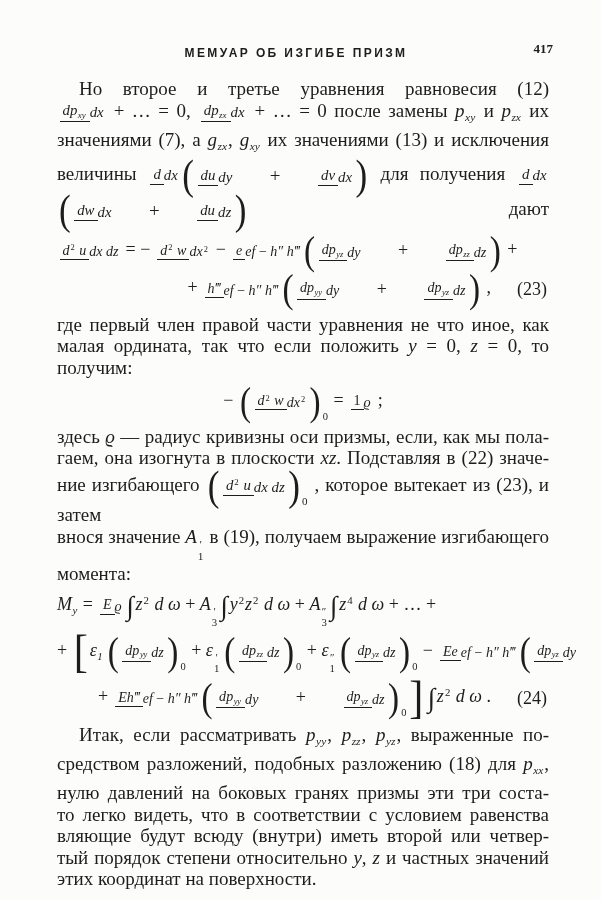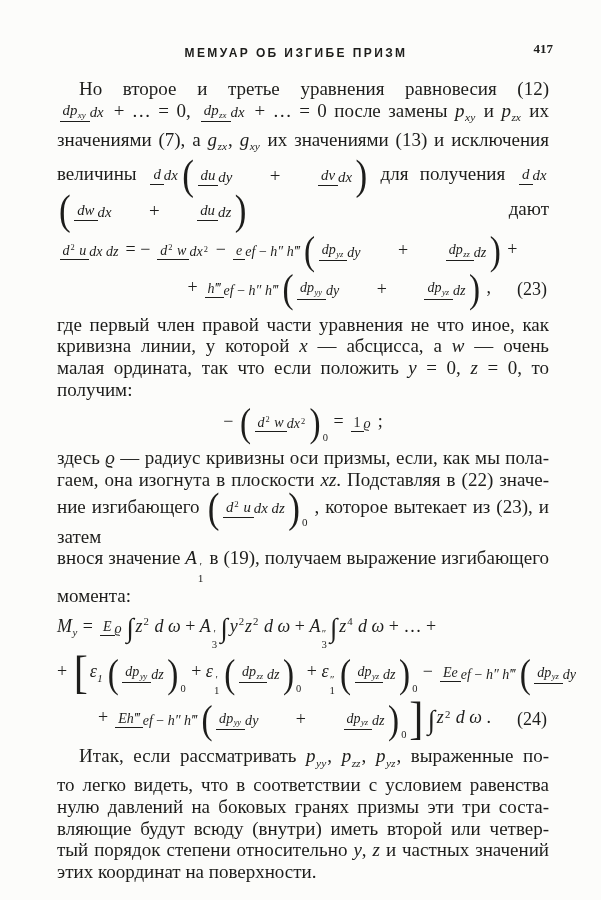--- a/index.html
+++ b/index.html
@@ -155,21 +155,20 @@
               <span class="mfrac">
                 <span class="fnum"><span class="mi">dp</span><span class="msub">yz</span></span>
                 <span class="fden"><span class="mi">dz</span></span>
               </span>
             </span>
             <span class="fence">)</span>
           </span><span class="mr"> ,</span><span class="eqnum">(23)</span></div>
       </div>
       <div class="para">
         <div class="tline al-j"><span class="mr">где первый член правой части уравнения не что иное, как</span></div>
-        <div class="tline al-j"><span class="mr">кривизна линии, у которой </span><span class="mi">x</span><span class="mr"> — абсцисса, а </span><span class="mi">w</span><span class="mr"> — очень</span></div>
         <div class="tline al-j"><span class="mr">малая ордината, так что если положить </span><span class="mi">y</span><span class="mr"> = 0, </span><span class="mi">z</span><span class="mr"> = 0, то</span></div>
         <div class="tline al-l"><span class="mr">получим:</span></div>
       </div>
       <div class="equation">
         <div class="tline al-center"><span class="mr">− </span><span class="mgrp">
             <span class="fence">(</span>
             <span class="ginner">
               <span class="mfrac">
                 <span class="fnum"><span class="mi">d</span><span class="msup">2</span><span class="mi"> w</span></span>
                 <span class="fden"><span class="mi">dx</span><span class="msup">2</span></span>
@@ -283,20 +282,21 @@
                 <span class="fnum"><span class="mi">dp</span><span class="msub">yz</span></span>
                 <span class="fden"><span class="mi">dz</span></span>
               </span>
             </span>
             <span class="fence">)</span>
             <span class="gsub">0</span>
           </span><span class="mbracket">]</span><span class="mint">∫</span><span class="mi">z</span><span class="msup">2</span><span class="mi"> d ω</span><span class="mr"> .</span><span class="eqnum">(24)</span></div>
       </div>
       <div class="para">
         <div class="tline al-j indent"><span class="mr">Итак, если рассматривать </span><span class="mi">p</span><span class="msub">yy</span><span class="mr">, </span><span class="mi">p</span><span class="msub">zz</span><span class="mr">, </span><span class="mi">p</span><span class="msub">yz</span><span class="mr">, выраженные по-</span></div>
+        <div class="tline al-j"><span class="mr">средством разложений, подобных разложению (18) для </span><span class="mi">p</span><span class="msub">xx</span><span class="mr">,</span></div>
+        <div class="tline al-j"><span class="mr">нулю давлений на боковых гранях призмы эти три соста-</span></div>
         <div class="tline al-j"><span class="mr">то легко видеть, что в соответствии с условием равенства</span></div>
-        <div class="tline al-j"><span class="mr">нулю давлений на боковых гранях призмы эти три соста-</span></div>
         <div class="tline al-j"><span class="mr">вляющие будут всюду (внутри) иметь второй или четвер-</span></div>
         <div class="tline al-j"><span class="mr">тый порядок степени относительно </span><span class="mi">y</span><span class="mr">, </span><span class="mi">z</span><span class="mr"> и частных значений</span></div>
         <div class="tline al-l"><span class="mr">этих координат на поверхности.</span></div>
       </div>
     </div>
 </div>
 
 </body></html>

